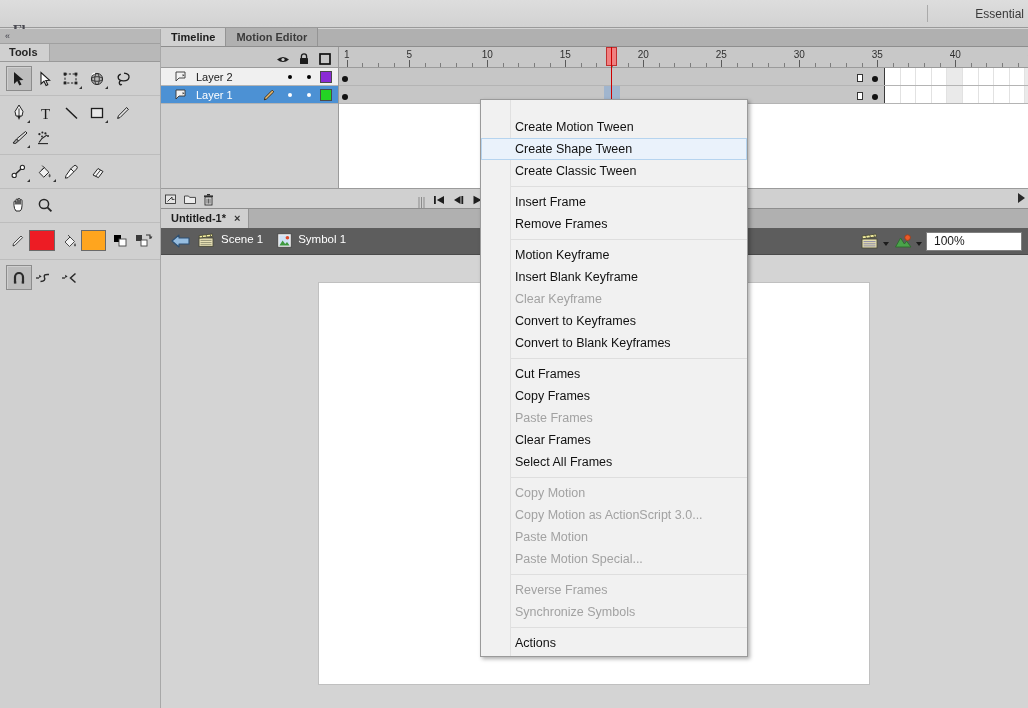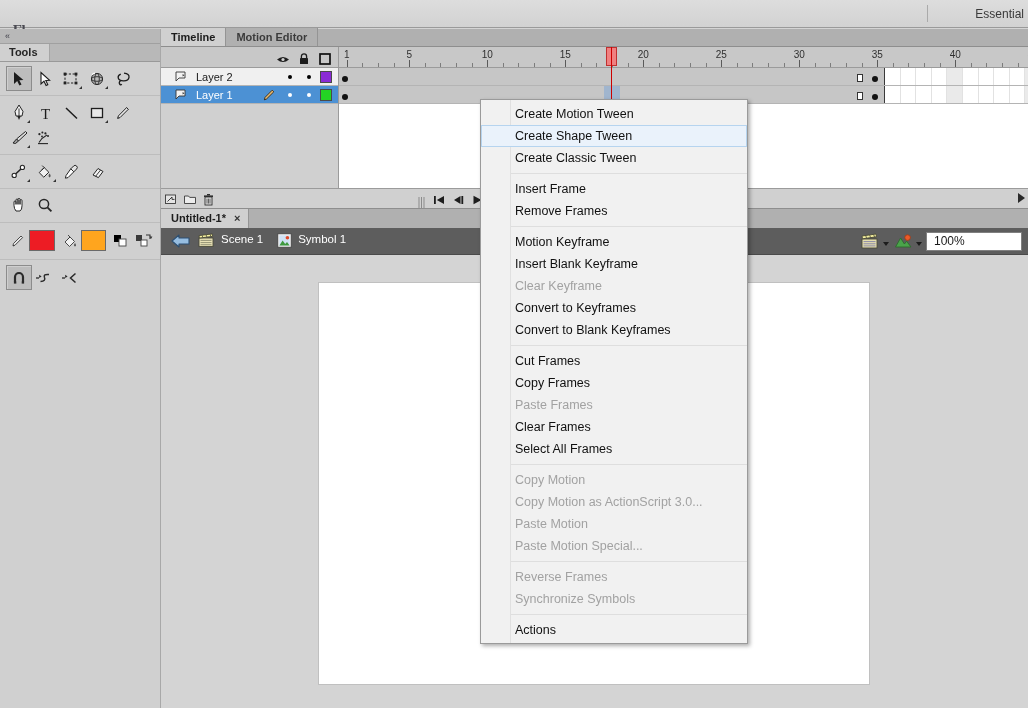--- a/index.html
+++ b/index.html
@@ -319,21 +319,21 @@
   }
 
   
   #ctx-menu {
     position: absolute; left: 480px; top: 99px;
     width: 268px;
     background: #f1f1f1;
     border: 1px solid #9a9a9a;
     box-shadow: 2px 2px 4px rgba(0,0,0,0.32);
     box-sizing: border-box;
-    padding: 3px 0 2px 0;
+    padding: 16px 0 2px 0;
     z-index: 50;
   }
   #ctx-gutter {
     position: absolute; left: 0; top: 0; bottom: 0; width: 29px;
     background: #f1f1f1;
     border-right: 1px solid #e0e0e0;
   }
   .ctx-item {
     position: relative;
     height: 22px; line-height: 22px;

